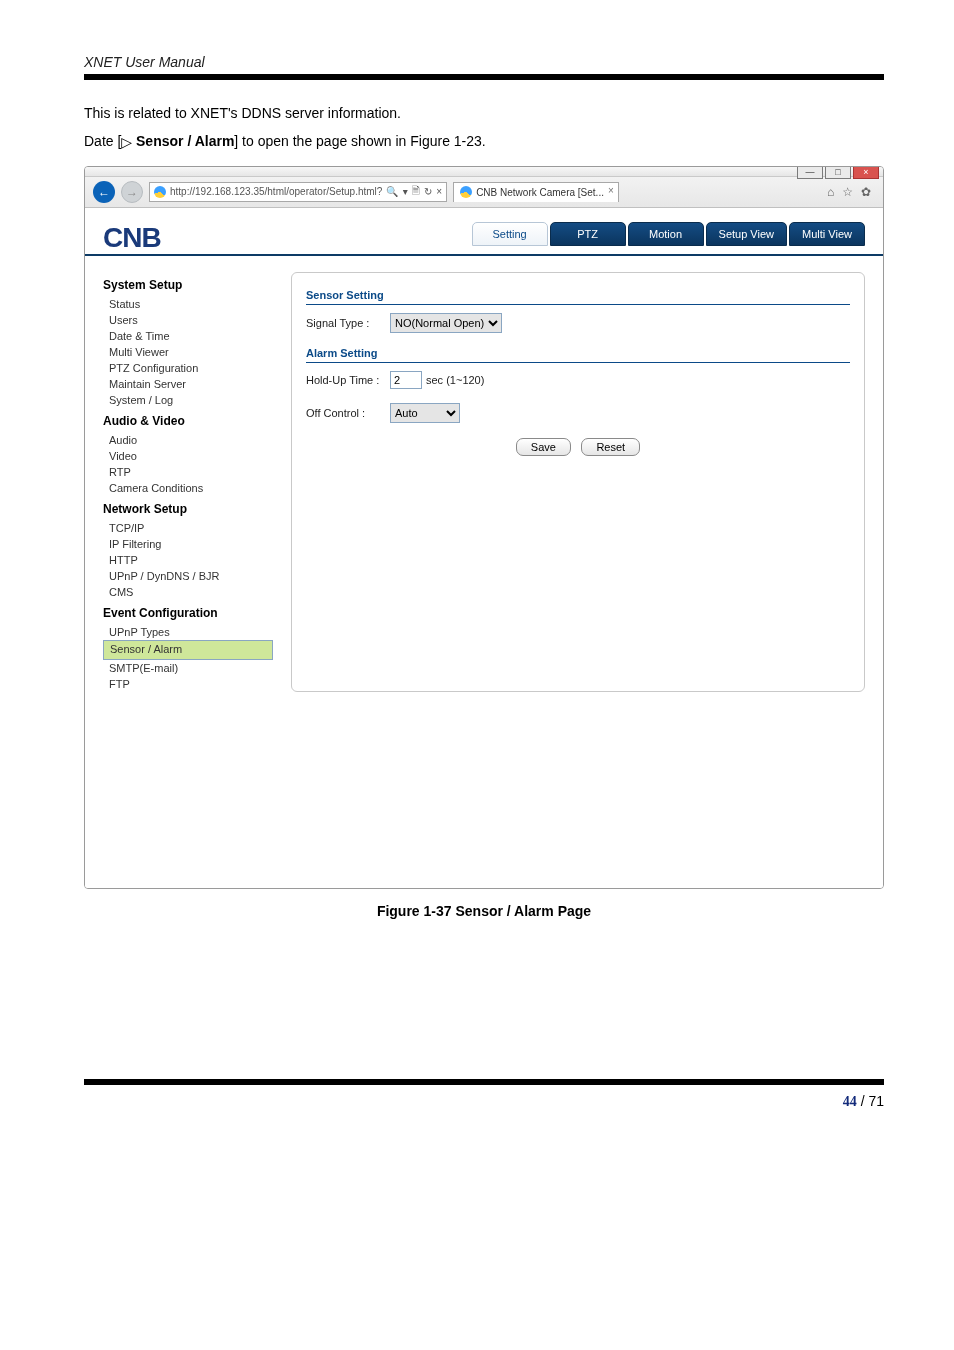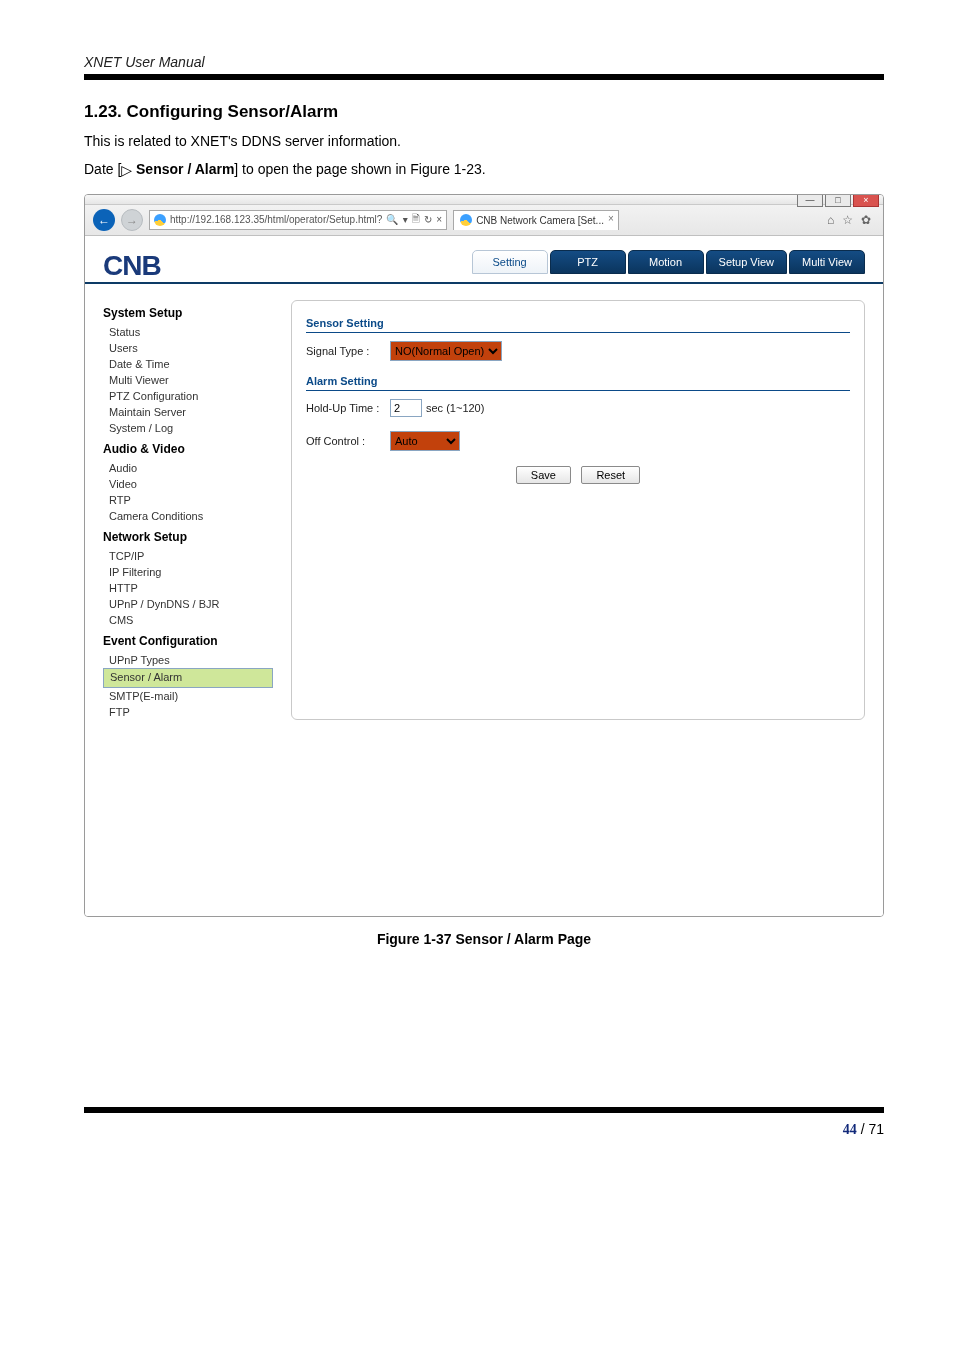--- a/index.html
+++ b/index.html
@@ -99,41 +99,37 @@
     border:1px solid #c9c9c9;
     border-radius:6px;
     padding: 10px 14px 16px 14px;
     position: relative;
   }
   .grp-h { color:#0b4a88; font-weight:bold; font-size:11px; border-bottom:1px solid #0b4a88; padding-bottom:3px; margin: 6px 0 8px 0; }
   .frow { display:flex; align-items:center; gap:4px; font-size:11px; color:#222; margin: 4px 0 14px 0; }
   .frow .lab { width: 80px; }
   .inp { border:1px solid #8aa6c2; height:18px; font-size:11px; padding:0 3px; background:#fff; }
   .inp.small { width: 32px; }
-  .sel { border:1px solid #8aa6c2; height:20px; font-size:11px; background:#c2410c; }
+  .sel { border:1px solid #8aa6c2; height:20px; font-size:11px; background:#e5e5e5; }
   .btn-row { text-align:center; margin-top:4px; }
-  .btn { display:inline-block; border:1px solid #8a8a8a; background:linear-gradient(#fff,#e6e6e6); font-size:11px; padding:2px 14px; margin:0 3px; border-radius:2px; }
+  .btn { display:inline-block; border:1px solid #8a8a8a; background:linear-gradient(#fff,#e6e6e6); font-size:11px; padding:2px 14px; margin:0 3px; border-radius:7px; }
 
   .caption { text-align:center; font-weight:bold; font-size:14px; margin: 14px 0 0 0; }
 
   .footer-rule { height: 6px; background:#000; margin-top: 160px; }
   .pagenum { text-align:right; font-size: 14px; margin-top: 8px; }
   .pagenum .pg { font-family: Georgia, 'Times New Roman', serif; color: #122a7a; font-weight:bold; }
 </style>
 </head>
 <body>
 
 <div class="wrap">
   <div class="doc-header">XNET User Manual</div>
   <div class="rule-thick"></div>
 
-  <div class="sec-no">
-    <span>1.23.</span>
-    <span>Configuring Sensor/Alarm</span>
-  </div>
 
   <div class="p">This is related to XNET's DDNS server information.</div>
   <div class="p">
     <span>Date [</span><span class="tri">▷</span><span class="bold"> Sensor / Alarm</span><span>] to open the page shown in Figure 1-23.</span>
   </div>
 
   <div class="browser">
     <div class="win-top">
       <div class="win-btns">
         <div class="wb">—</div>

